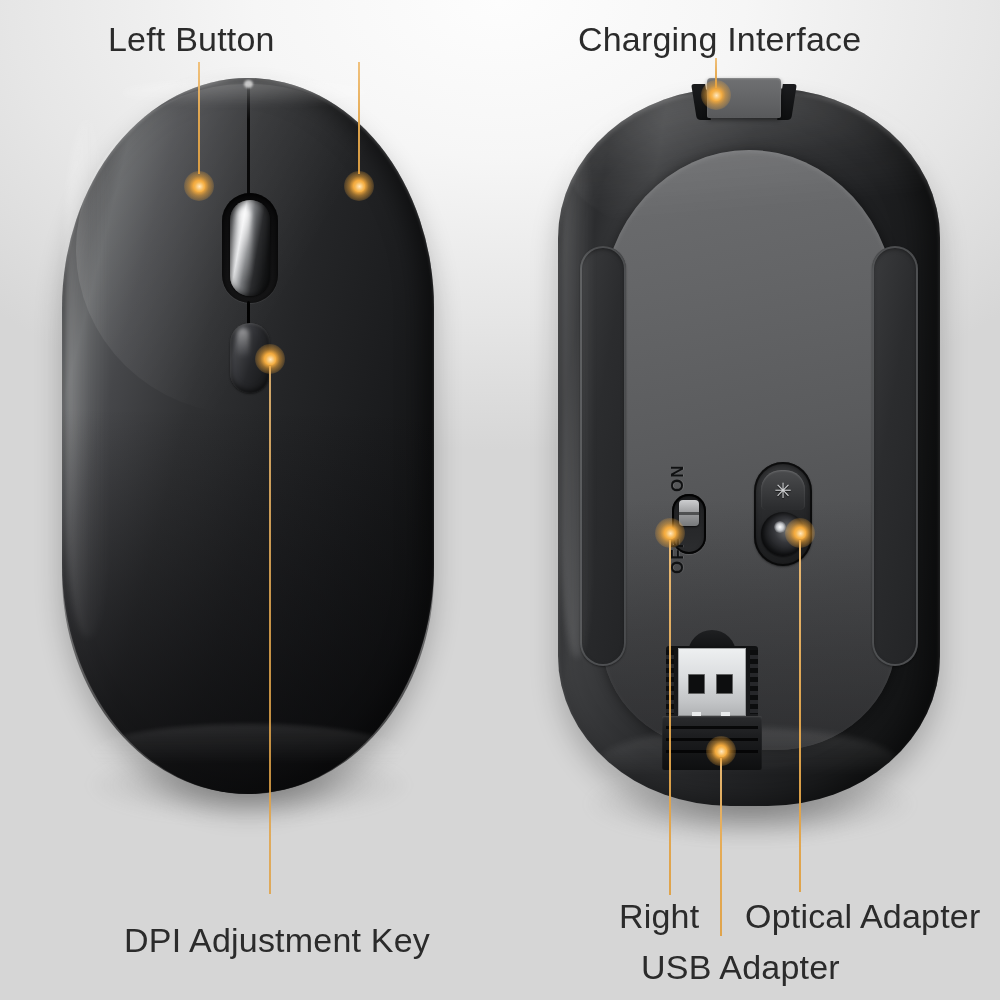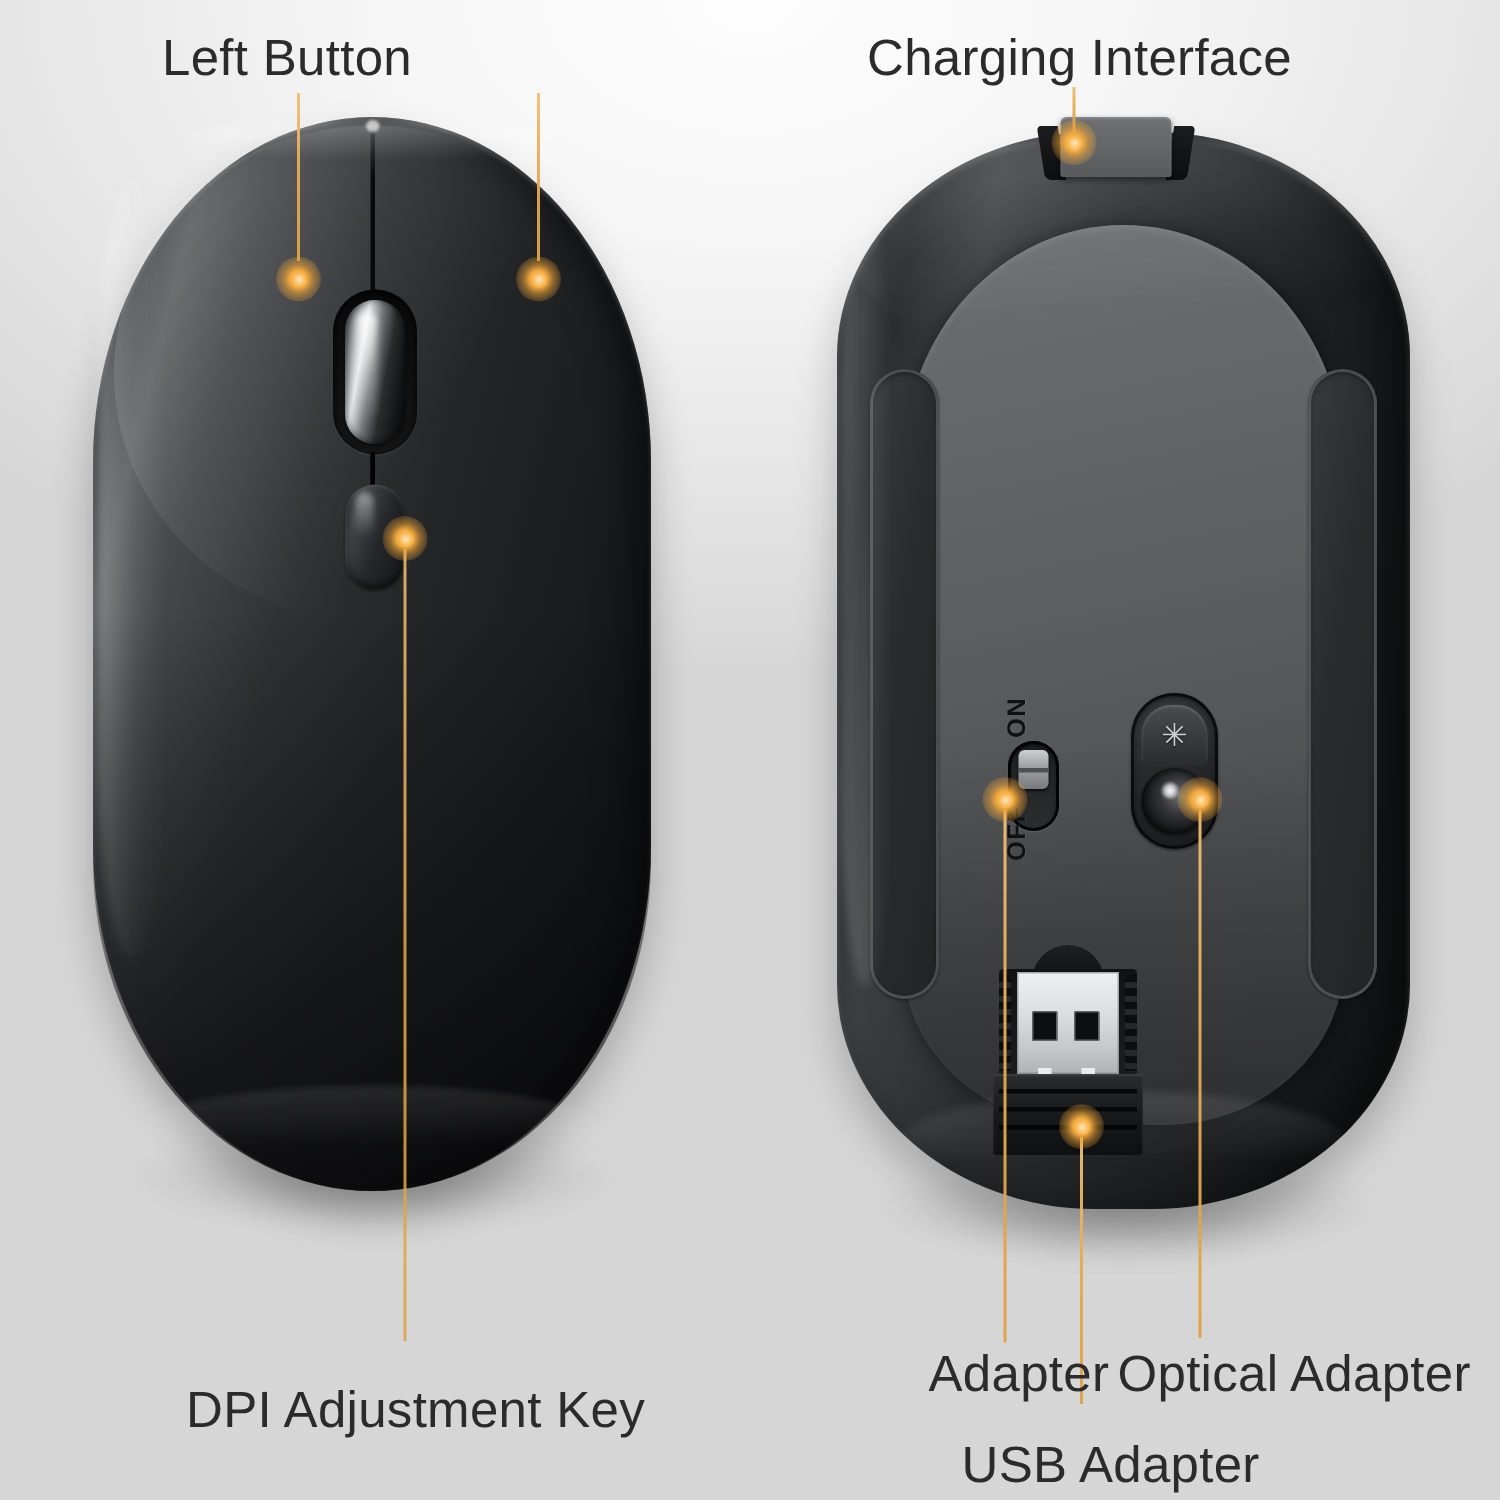--- a/index.html
+++ b/index.html
@@ -417,17 +417,17 @@
   <div class="marker" style="left:359px;top:186px;"></div>
   <div class="marker" style="left:716px;top:95px;"></div>
   <div class="marker" style="left:270px;top:359px;"></div>
   <div class="marker" style="left:670px;top:533px;"></div>
   <div class="marker" style="left:800px;top:533px;"></div>
   <div class="marker" style="left:721px;top:751px;"></div>
 
   <div class="label" style="left:108px;top:20px;">Left Button</div>
   <div class="label" style="left:124px;top:921px;">DPI Adjustment Key</div>
   <div class="label" style="left:578px;top:20px;">Charging Interface</div>
-  <div class="label" style="left:619px;top:897px;">Adapter</div>
+  <div class="label" style="left:619px;top:897px;">Right</div>
   <div class="label" style="left:745px;top:897px;">Optical Adapter</div>
-  <div class="label" style="left:641px;top:948px;margin-top:10px;">USB Adapter</div>
+  <div class="label" style="left:641px;top:948px;">USB Adapter</div>
 
 </div>
 
 </body></html>

